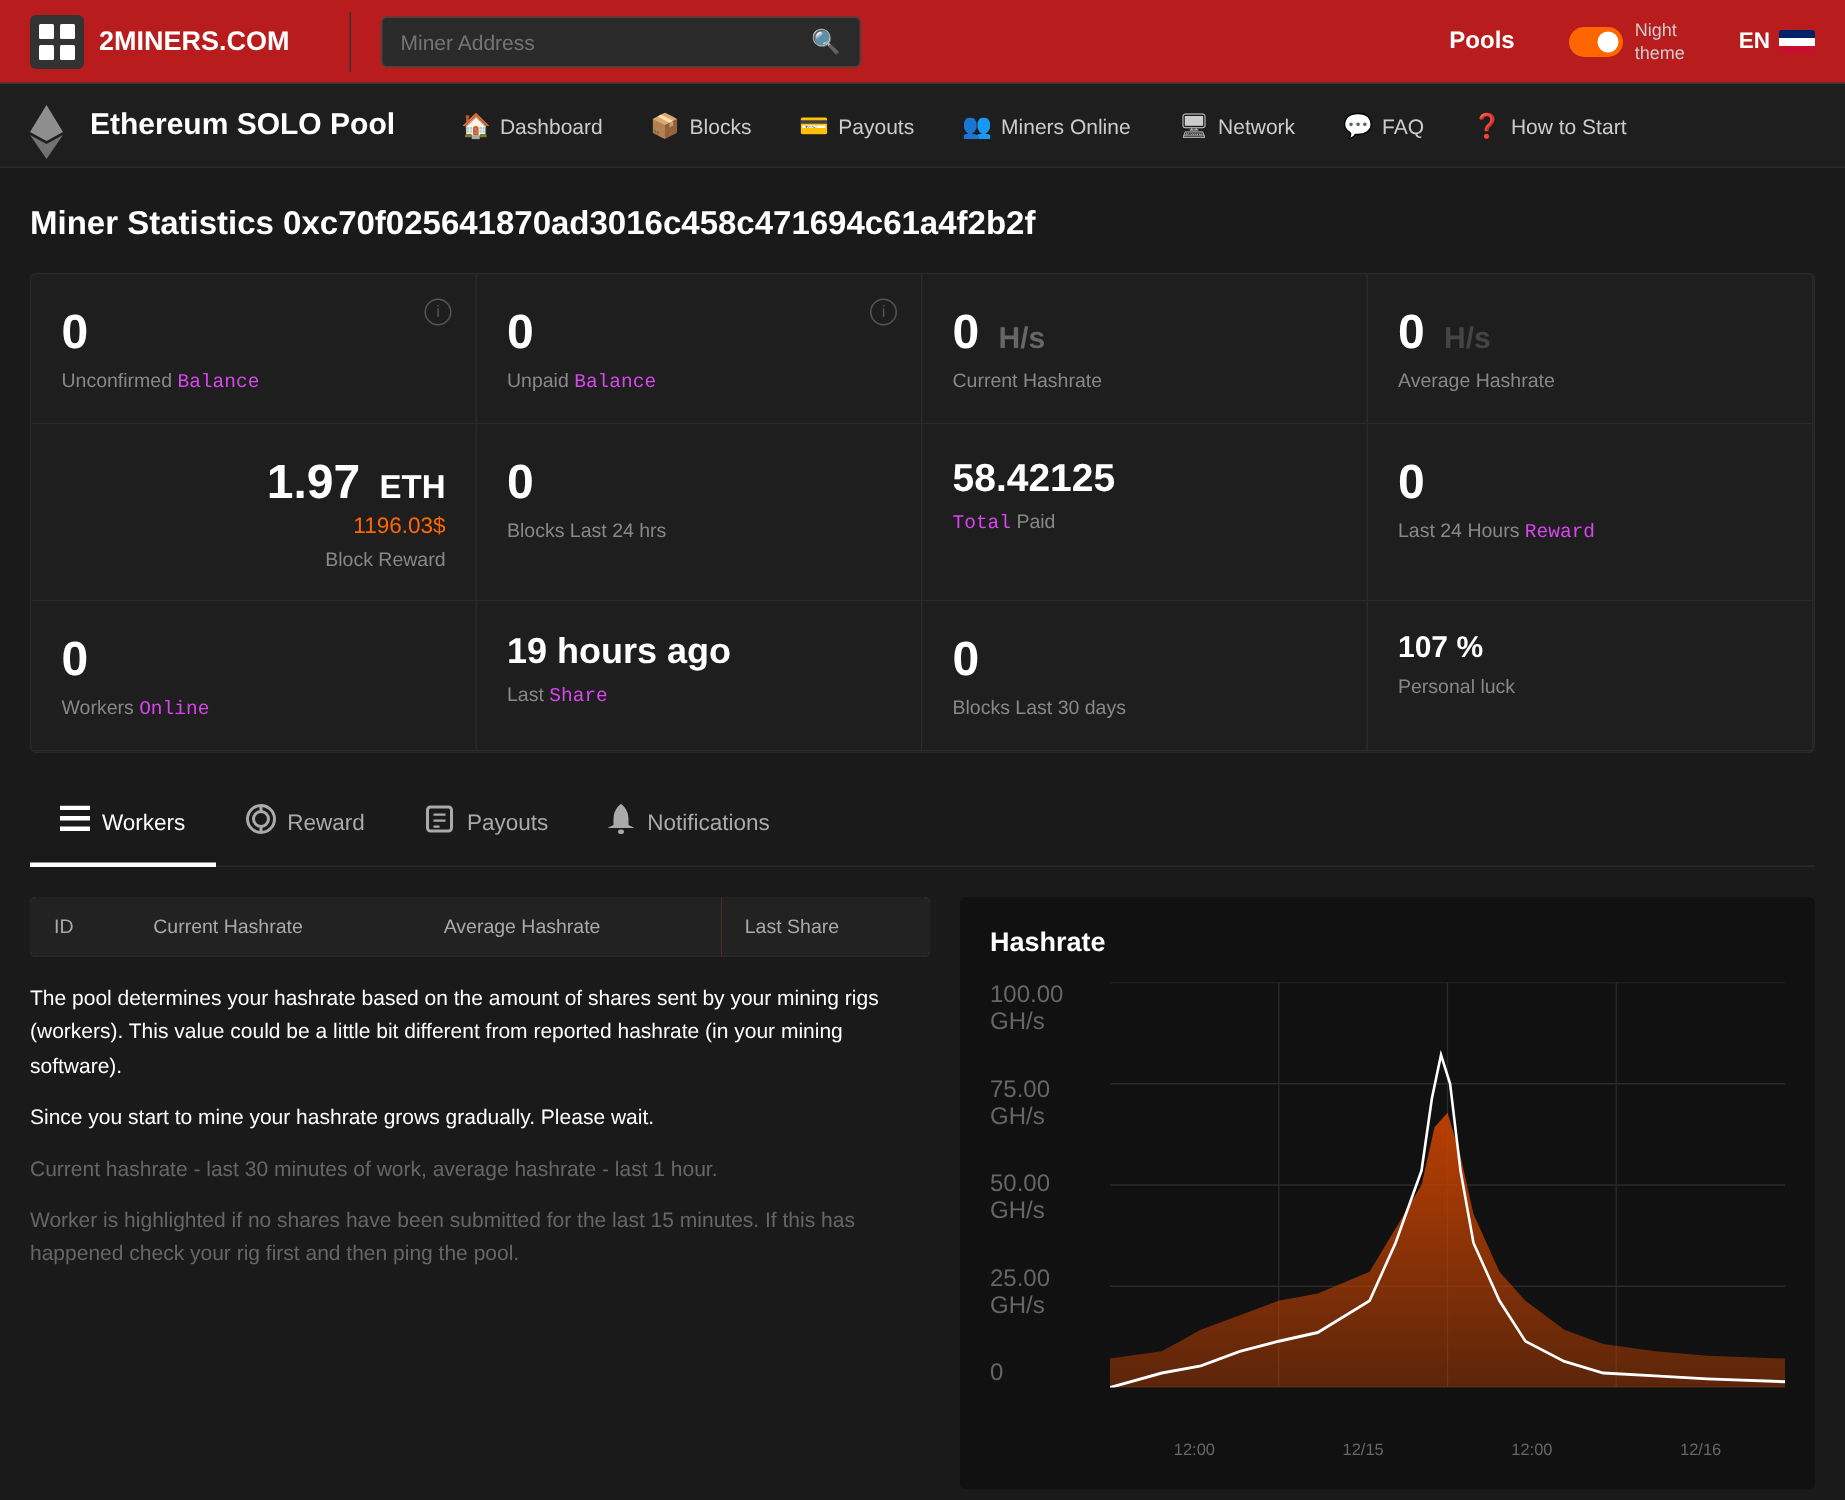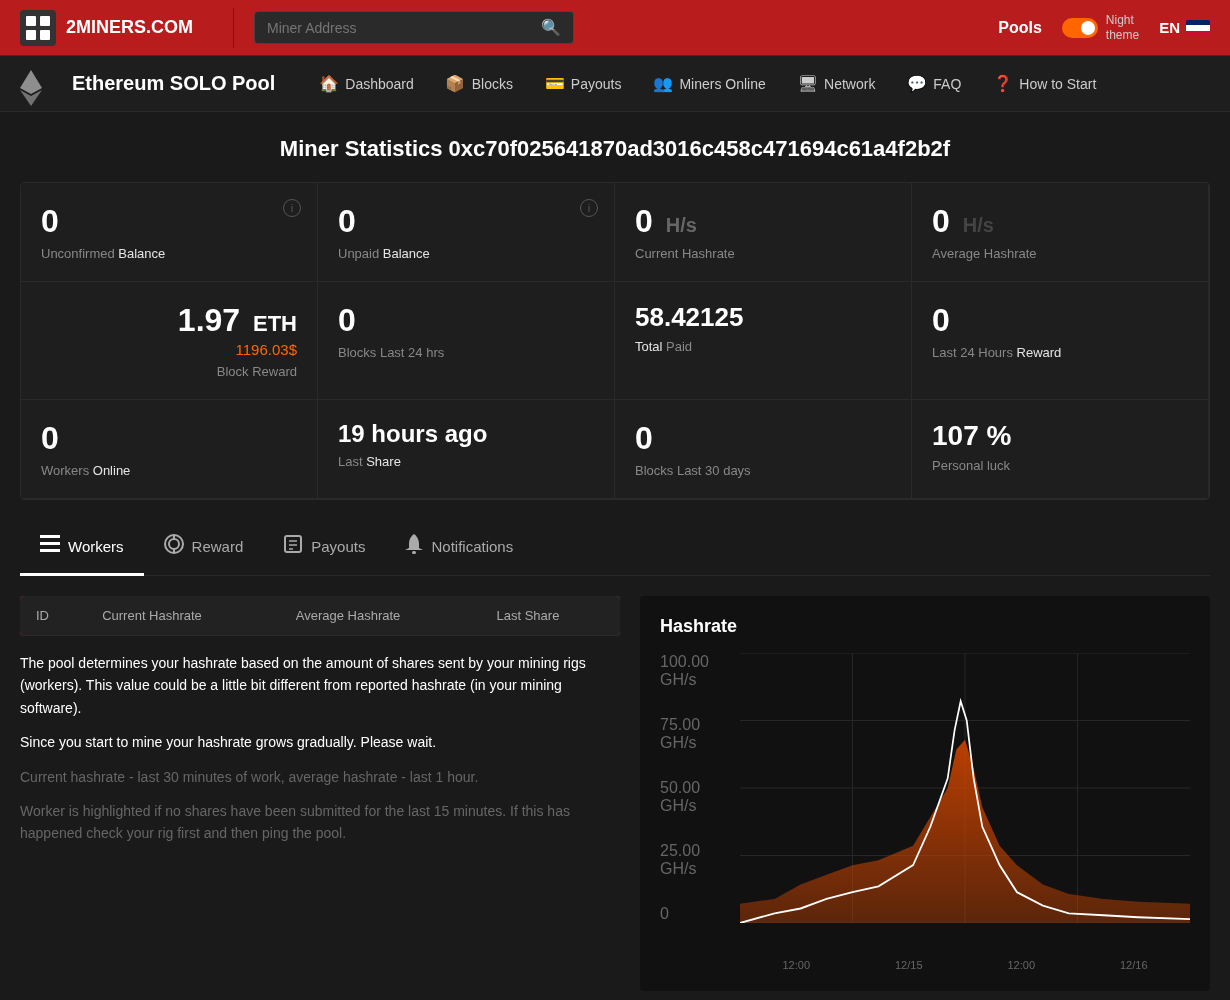--- a/index.html
+++ b/index.html
@@ -44,21 +44,21 @@
       border: none;
       color: #aaa;
       font-size: 14px;
       outline: none;
       flex: 1;
     }
     .search-icon { color: #aaa; font-size: 16px; }
     .top-nav-right {
       display: flex;
       align-items: center;
-      gap: 20px;
+      gap: 36px;
       margin-left: auto;
     }
     .pools-btn {
       background: none;
       border: none;
       color: #fff;
       font-size: 16px;
       cursor: pointer;
       font-weight: bold;
     }
@@ -111,21 +111,21 @@
       display: flex;
       align-items: center;
       gap: 12px;
       margin-right: 30px;
     }
     .eth-icon {
       width: 28px; height: 28px;
       color: #aaa;
       font-size: 20px;
     }
-    .pool-title { font-size: 20px; font-weight: bold; margin-left: 12px; }
+    .pool-title { font-size: 20px; font-weight: bold; }
     .nav-links {
       display: flex;
       align-items: center;
       gap: 4px;
     }
     .nav-link {
       display: flex;
       align-items: center;
       gap: 6px;
       padding: 8px 14px;
@@ -136,21 +136,20 @@
       text-decoration: none;
     }
     .nav-link .icon { font-size: 16px; }
 
     
     .main-content { padding: 24px 20px; }
     .miner-title {
       font-size: 22px;
       font-weight: bold;
       margin-bottom: 20px;
-      text-align: center;
     }
 
     
     .stats-grid {
       display: grid;
       grid-template-columns: 1fr 1fr 1fr 1fr;
       gap: 0;
       border: 1px solid #2a2a2a;
       border-radius: 4px;
       margin-bottom: 20px;
@@ -172,21 +171,21 @@
     .stat-value-unit {
       font-size: 20px;
       color: #666;
       margin-left: 4px;
     }
     .stat-label {
       font-size: 13px;
       color: #888;
       margin-top: 6px;
     }
-    .stat-label span { color: #e5e5e5; }
+    .stat-label span { color: #d946ef; font-family: Liberation Mono, monospace; }
     .info-icon {
       position: absolute;
       top: 16px; right: 16px;
       width: 18px; height: 18px;
       border: 1.5px solid #555;
       border-radius: 50%;
       display: flex;
       align-items: center;
       justify-content: center;
       font-size: 11px;
@@ -421,21 +420,21 @@
     </div>
     <div class="stat-card" style="border-bottom: 1px solid rgb(42, 42, 42); border-right: 1px solid rgb(42, 42, 42);">
       <div class="stat-value" style="font-size:24px;">19 hours ago</div>
       <div class="stat-label">Last <span>Share</span></div>
     </div>
     <div class="stat-card" style="border-bottom: 1px solid rgb(42, 42, 42); border-right: 1px solid rgb(42, 42, 42);">
       <div class="stat-value">0</div>
       <div class="stat-label">Blocks Last 30 days</div>
     </div>
     <div class="stat-card" style="border-bottom: 1px solid rgb(42, 42, 42); border-right: 1px solid rgb(42, 42, 42);">
-      <div class="stat-value" style="font-size:28px;">107 %</div>
+      <div class="stat-value" style="font-size:20px;">107 %</div>
       <div class="stat-label">Personal luck</div>
     </div>
   </div>
 
   <div class="tabs">
     <div class="tab active">
       <span class="tab-icon">
         <svg width="20" height="18" viewBox="0 0 20 18">
             <rect y="0" width="20" height="3" fill="white"></rect>
             <rect y="7" width="20" height="3" fill="white"></rect>

